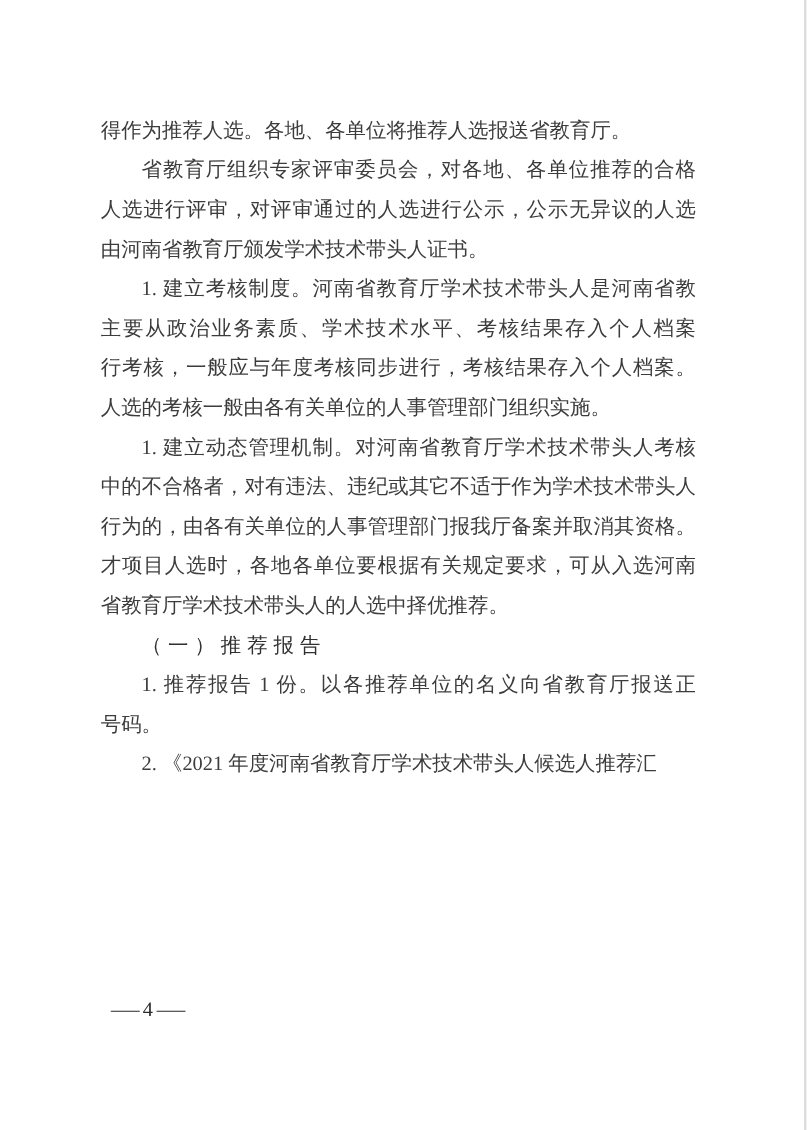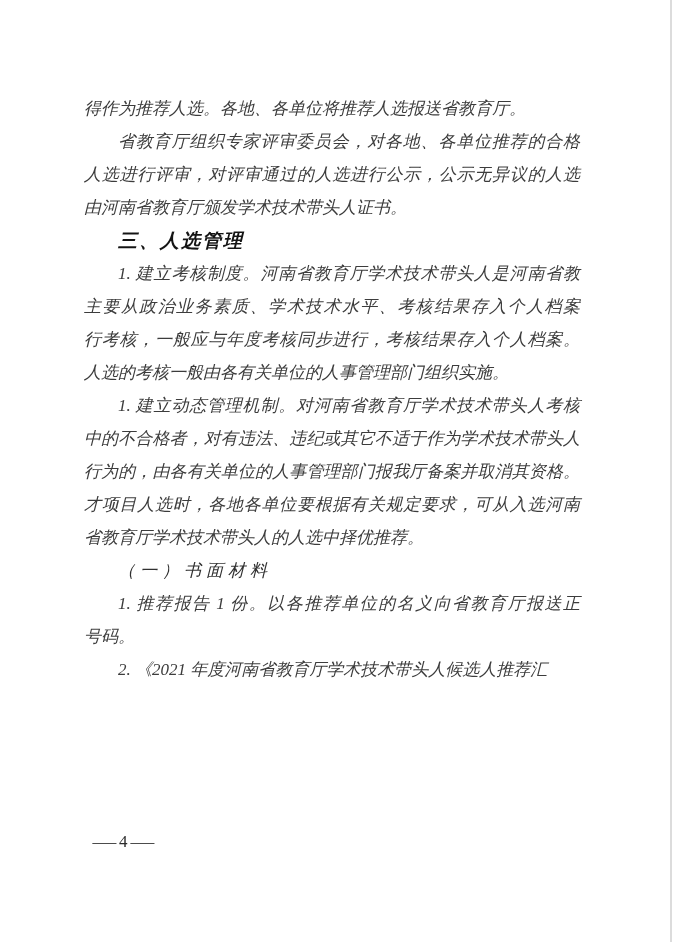--- a/index.html
+++ b/index.html
@@ -29,21 +29,20 @@
     top: 92px;
     width: 496px;
   }
   .line {
     height: 33px;
     line-height: 33px;
     font-size: 17px;
     color: #3c3c3c;
     white-space: normal;
     overflow: visible;
-    font-style: italic;
   }
   
   .j {
     text-align: justify;
     text-align-last: justify;
     text-justify: inter-character;
   }
   .ind {
     text-indent: 34px;
   }
@@ -78,31 +77,30 @@
 </head>
 <body>
 
 <div class="page">
 
   <div class="textblock">
     <div class="line">得作为推荐人选。各地、各单位将推荐人选报送省教育厅。</div>
     <div class="line j ind">省教育厅组织专家评审委员会，对各地、各单位推荐的合格</div>
     <div class="line j">人选进行评审，对评审通过的人选进行公示，公示无异议的人选</div>
     <div class="line">由河南省教育厅颁发学术技术带头人证书。</div>
-    <div class="line ind h3">三、人选管理</div>
     <div class="line j ind">1. 建立考核制度。河南省教育厅学术技术带头人是河南省教</div>
     <div class="line j">主要从政治业务素质、学术技术水平、考核结果存入个人档案</div>
     <div class="line j">行考核，一般应与年度考核同步进行，考核结果存入个人档案。</div>
     <div class="line">人选的考核一般由各有关单位的人事管理部门组织实施。</div>
     <div class="line j ind">1. 建立动态管理机制。对河南省教育厅学术技术带头人考核</div>
     <div class="line j">中的不合格者，对有违法、违纪或其它不适于作为学术技术带头人</div>
     <div class="line j">行为的，由各有关单位的人事管理部门报我厅备案并取消其资格。</div>
     <div class="line j">才项目人选时，各地各单位要根据有关规定要求，可从入选河南</div>
     <div class="line">省教育厅学术技术带头人的人选中择优推荐。</div>
-    <div class="line ind kt">（一）书面材料</div>
+    <div class="line ind kt">（一）推荐报告</div>
     <div class="line j ind">1. 推荐报告 1 份。以各推荐单位的名义向省教育厅报送正</div>
     <div class="line">号码。</div>
     <div class="line ind">2. 《2021 年度河南省教育厅学术技术带头人候选人推荐汇</div>
   </div>
 
   <div class="footer">
     <span class="dash">—</span><span>4</span><span class="dash">—</span>
   </div>
 
   <div class="scan-edge"></div>

